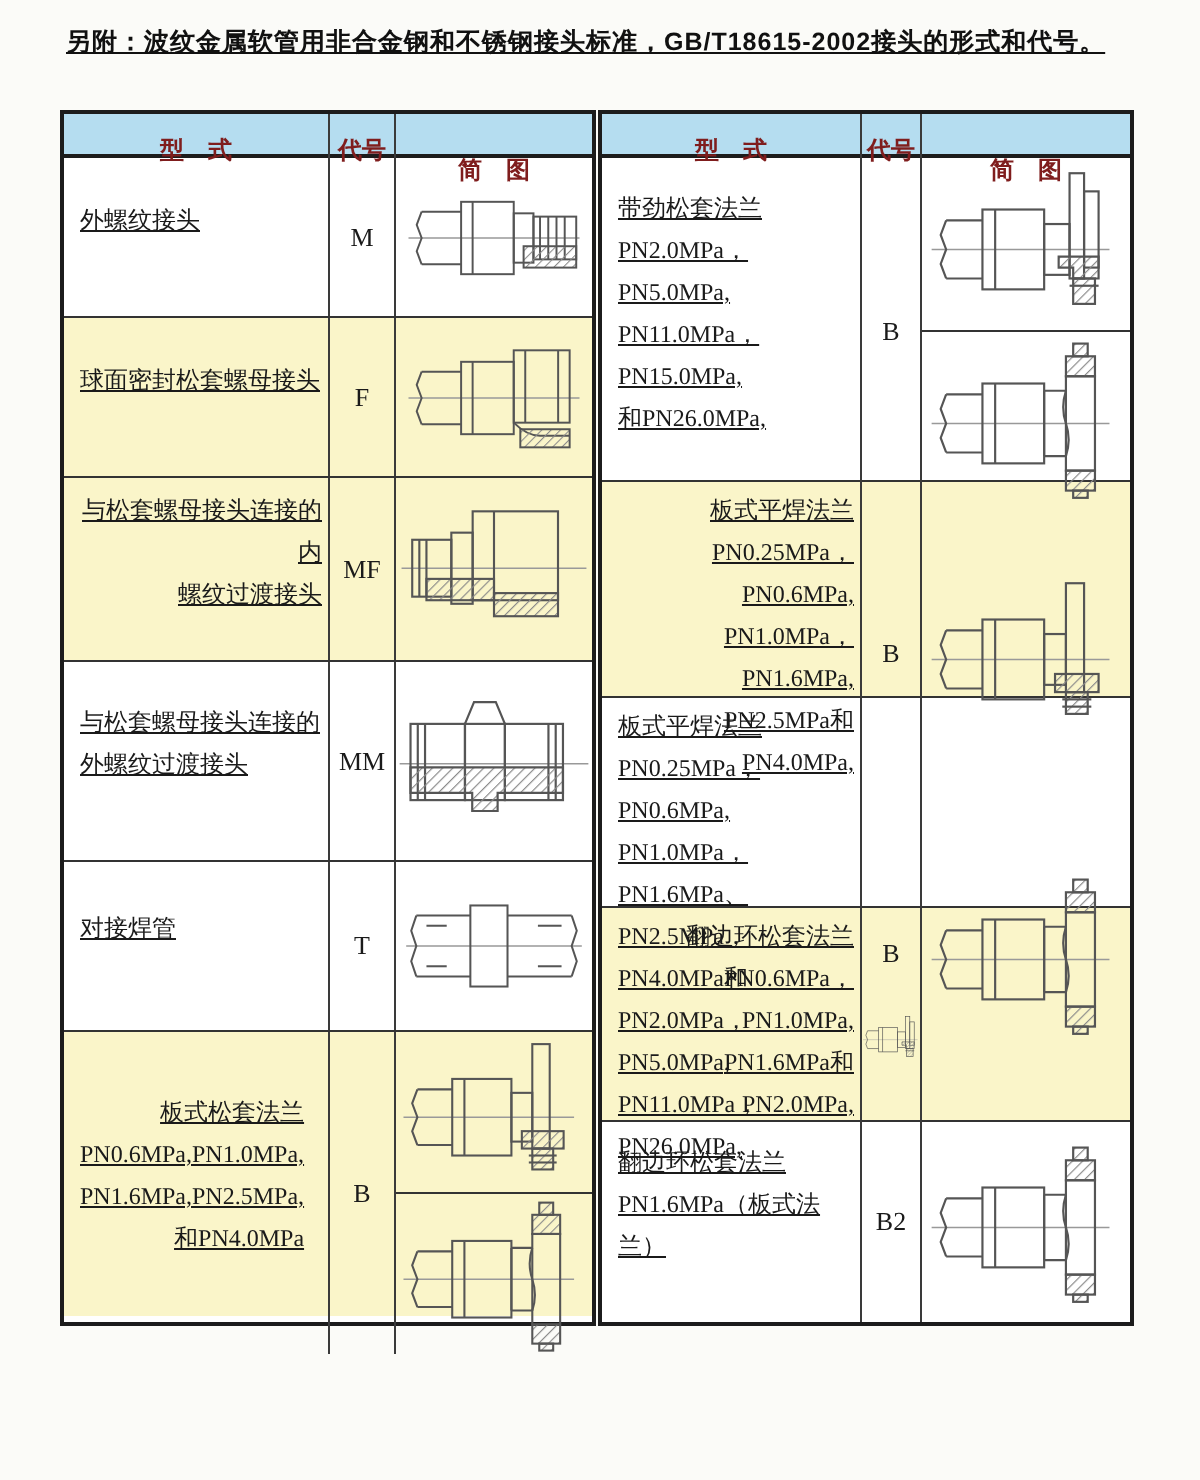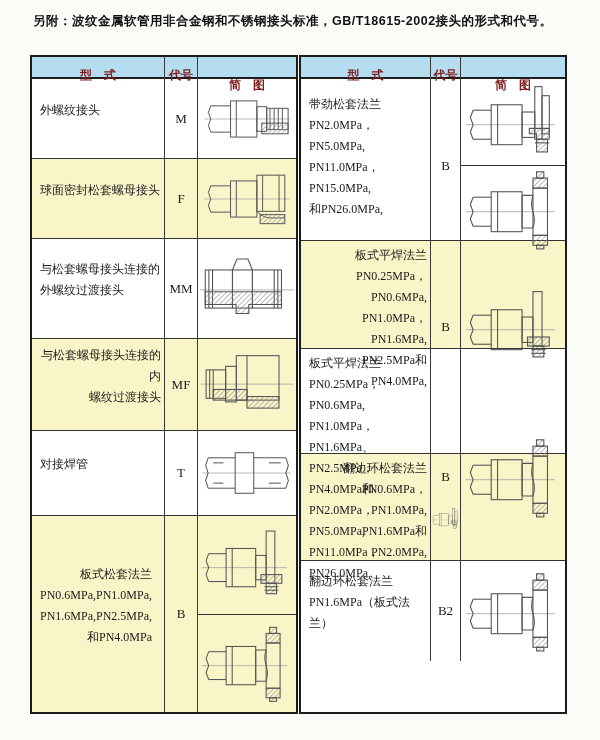--- a/index.html
+++ b/index.html
@@ -5,21 +5,21 @@
   html,body{margin:0;padding:0;}
   body{
     width:600px;height:740px;position:relative;
     background:#fbfbf8;
     font-family:"Liberation Sans","DejaVu Sans",sans-serif;
     color:#1a1a1a;
     overflow:hidden;
   }
   .page-title{
     position:absolute;left:33px;top:13px;
-    font-size:12.5px;font-weight:bold;letter-spacing:0.5px;color:#111;
+    font-size:12.5px;font-weight:bold;letter-spacing:0.5px;color:#111;text-decoration:underline;
   }
   .tables{position:absolute;left:30px;top:55px;display:flex;}
   .sub-table{
     width:268px;border:2px solid #1c1c1c;background:#fff;box-sizing:border-box;
   }
   .sub-table + .sub-table{margin-left:1px;}
   .hdr{
     display:grid;height:22px;background:#b5ddf0;
     border-bottom:2px solid #1c1c1c;box-sizing:border-box;
   }
@@ -36,20 +36,21 @@
   }
   .row:last-child{border-bottom:none;}
   .yellow{background:#faf5c9;text-align:right;}
   .cell-type{
     padding:4px 3px 21px 8px;font-size:12px;line-height:1.75;
     display:flex;align-items:center;
     border-right:1px solid #3a3a3a;
     white-space:pre-line;
     font-family:"Liberation Serif","DejaVu Serif",serif;
     box-sizing:border-box;
+    text-decoration:underline;
   }
   .cell-code{
     display:flex;align-items:center;justify-content:center;
     font-size:13px;border-right:1px solid #3a3a3a;
     font-family:"Liberation Serif","DejaVu Serif",serif;
     box-sizing:border-box;
   }
   .cell-diag{display:flex;flex-direction:column;box-sizing:border-box;}
   .diag{
     flex:1;display:flex;align-items:center;justify-content:center;
@@ -223,59 +224,59 @@
       <div class="cell-code">F</div>
       <div class="cell-diag">
         <div class="diag">
             <svg width="96" height="74">
               <use href="#sym-f"></use>
             </svg>
           </div>
       </div>
     </div>
 
+    <div class="row cols-l yellow" style="height:92px">
+      <div class="cell-type">与松套螺母接头连接的内
+螺纹过渡接头</div>
+      <div class="cell-code">MF</div>
+      <div class="cell-diag">
+        <div class="diag">
+            <svg width="96" height="80">
+              <use href="#sym-mf"></use>
+            </svg>
+          </div>
+      </div>
+    </div>
+
     <div class="row cols-l" style="height:100px">
       <div class="cell-type">与松套螺母接头连接的
 外螺纹过渡接头</div>
       <div class="cell-code">MM</div>
       <div class="cell-diag">
         <div class="diag">
             <svg width="98" height="84">
               <use href="#sym-mm"></use>
             </svg>
           </div>
       </div>
     </div>
 
-    <div class="row cols-l yellow" style="height:92px">
-      <div class="cell-type">与松套螺母接头连接的内
-螺纹过渡接头</div>
-      <div class="cell-code">MF</div>
-      <div class="cell-diag">
-        <div class="diag">
-            <svg width="96" height="80">
-              <use href="#sym-mf"></use>
-            </svg>
-          </div>
-      </div>
-    </div>
-
     <div class="row cols-l" style="height:85px">
       <div class="cell-type">对接焊管</div>
       <div class="cell-code">T</div>
       <div class="cell-diag">
         <div class="diag">
             <svg width="98" height="76">
               <use href="#sym-t"></use>
             </svg>
           </div>
       </div>
     </div>
 
-    <div class="row cols-l yellow" style="height:196px">
+    <div class="row cols-l yellow" style="height:142px">
       <div class="cell-type">板式松套法兰
 PN0.6MPa,PN1.0MPa,
 PN1.6MPa,PN2.5MPa,
 和PN4.0MPa</div>
       <div class="cell-code">B</div>
       <div class="cell-diag">
         <div class="diag">
             <svg width="94" height="80">
               <use href="#sym-fla"></use>
             </svg>

